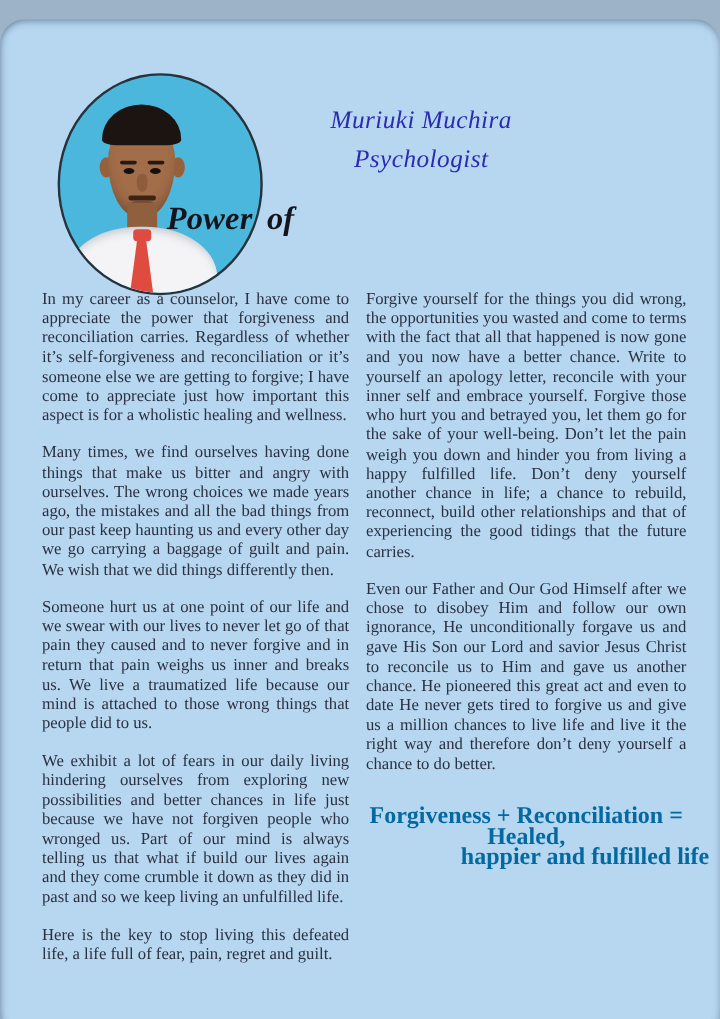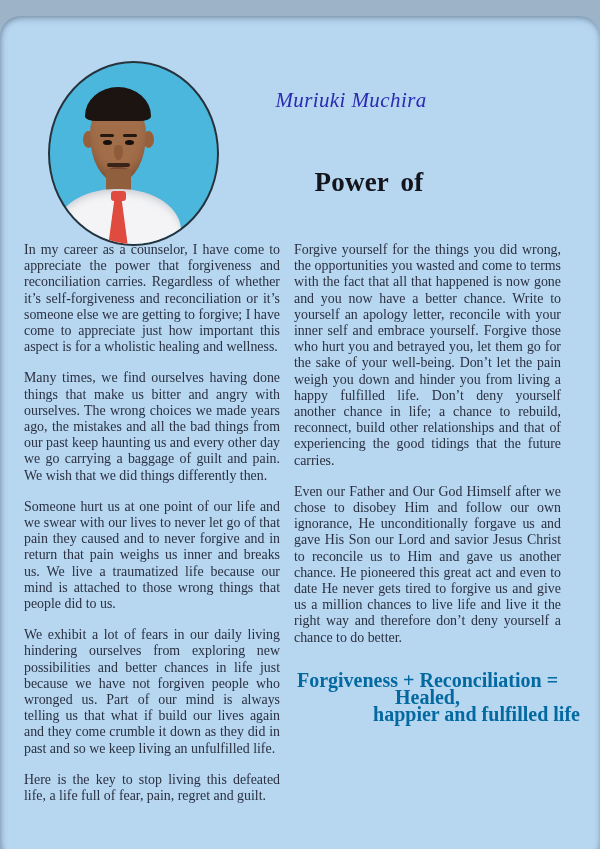--- a/index.html
+++ b/index.html
@@ -64,33 +64,34 @@
     position: absolute; left: 201px; top: 68px; width: 300px;
     text-align: center;
     font-style: italic;
     font-size: 21px;
     line-height: 32px;
     color: #2a2ab2;
     letter-spacing: .4px;
   }
   .doc-title {
     position: absolute; left: 139px; top: 151px; width: 460px;
-    text-align: center;
+    text-align: left;
     font-weight: bold;
     font-size: 27px;
     line-height: 30px;
     color: #14151c;
     word-spacing: 5px;
     letter-spacing: .2px;
     margin: 0;
+    font-style: italic;
   }
 
   
   .columns {
-    position: absolute; left: 24px; top: 226px; width: 537px;
+    position: absolute; left: 35px; top: 226px; width: 537px;
     display: flex; gap: 14px;
   }
   .col { font-size: 13.9px; line-height: 16.2px; color: #2a3040; }
   .col-1 { width: 256px; }
   .col-2 { width: 267px; }
   .col p { margin: 0 0 15px 0; text-align: justify; }
   .col p:last-of-type { margin-bottom: 0; }
 
   .closing { margin-top: 26px; font-weight: bold; color: #0369a1; font-size: 20px; line-height: 17px; }
   .closing .l1 { text-align: center; }
@@ -114,20 +115,21 @@
     <div class="av-stache"></div>
     <div class="av-lips"></div>
     <div class="av-neck"></div>
     <div class="av-shirt"></div>
     <div class="av-tie-knot"></div>
     <div class="av-tie"></div>
   </div>
 
   <div class="byline">
     <div>Muriuki Muchira</div>
+    <div>Psychologist</div>
   </div>
 
   <h1 class="doc-title">
     <span>Power of</span><br>
   </h1>
 
   <div class="columns">
     <div class="col col-1">
       <p>In my career as a counselor, I have come to appreciate the power that forgiveness and reconciliation carries. Regardless of whether it’s self-forgiveness and reconciliation or it’s someone else we are getting to forgive; I have come to appreciate just how important this aspect is for a wholistic healing and wellness.</p>
       <p>Many times, we find ourselves having done things that make us bitter and angry with ourselves. The wrong choices we made years ago, the mistakes and all the bad things from our past keep haunting us and every other day we go carrying a baggage of guilt and pain. We wish that we did things differently then.</p>

